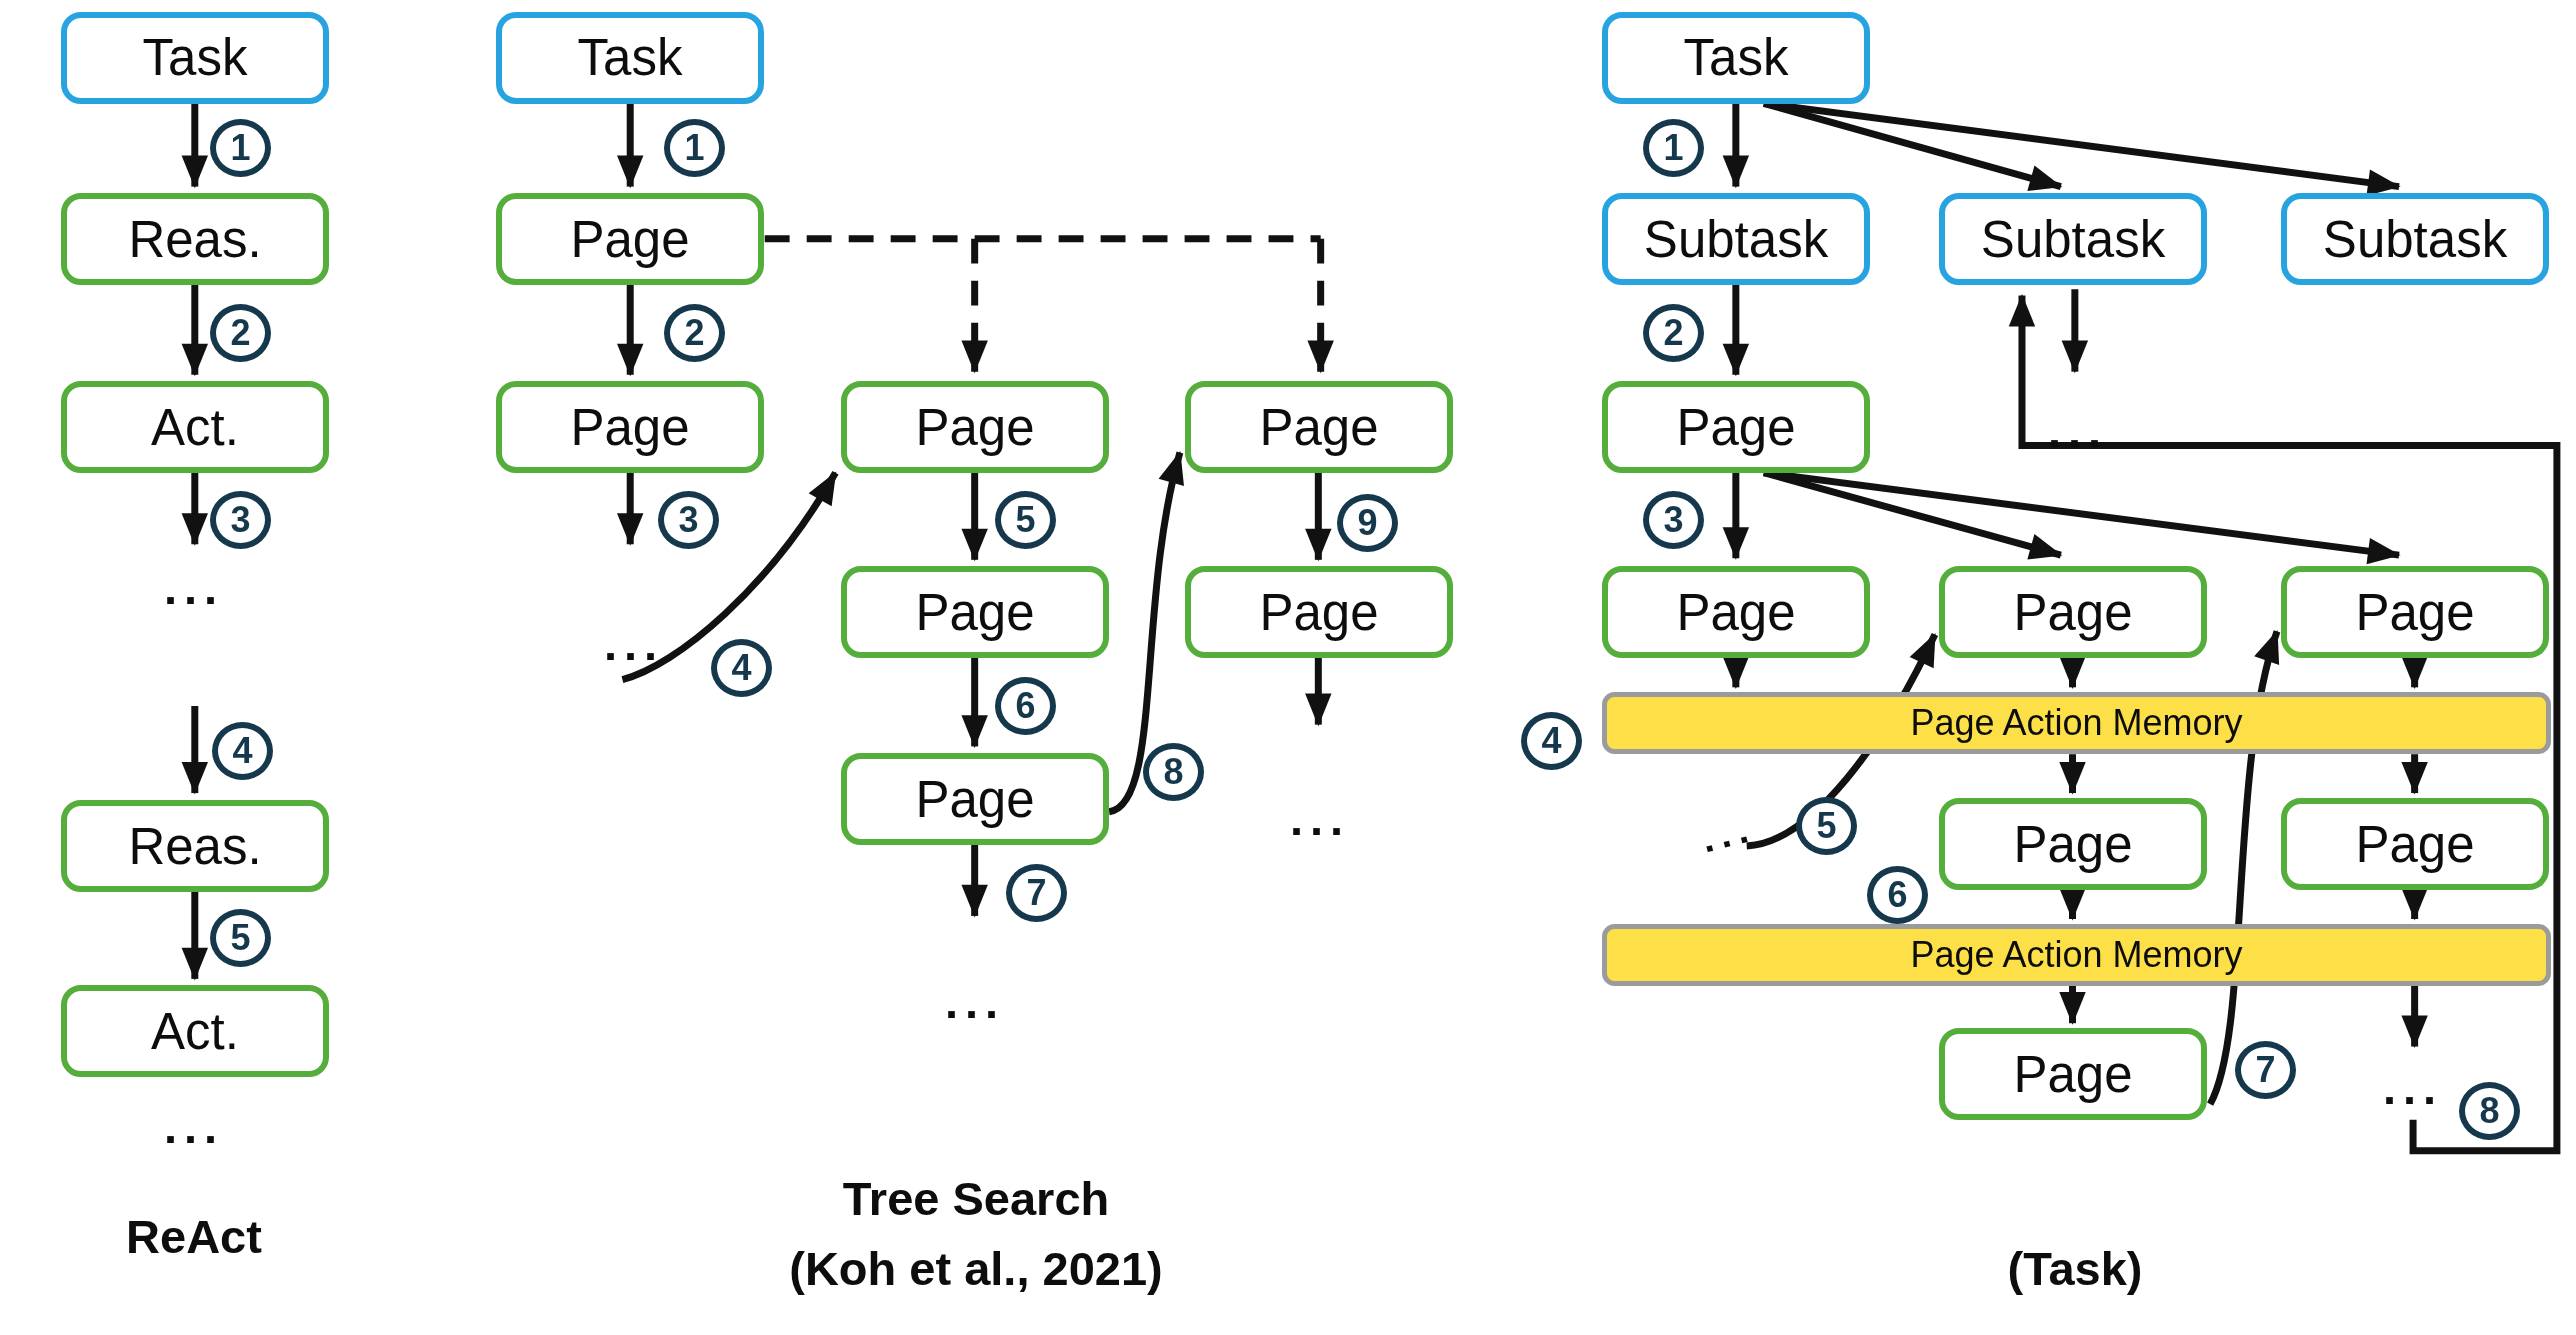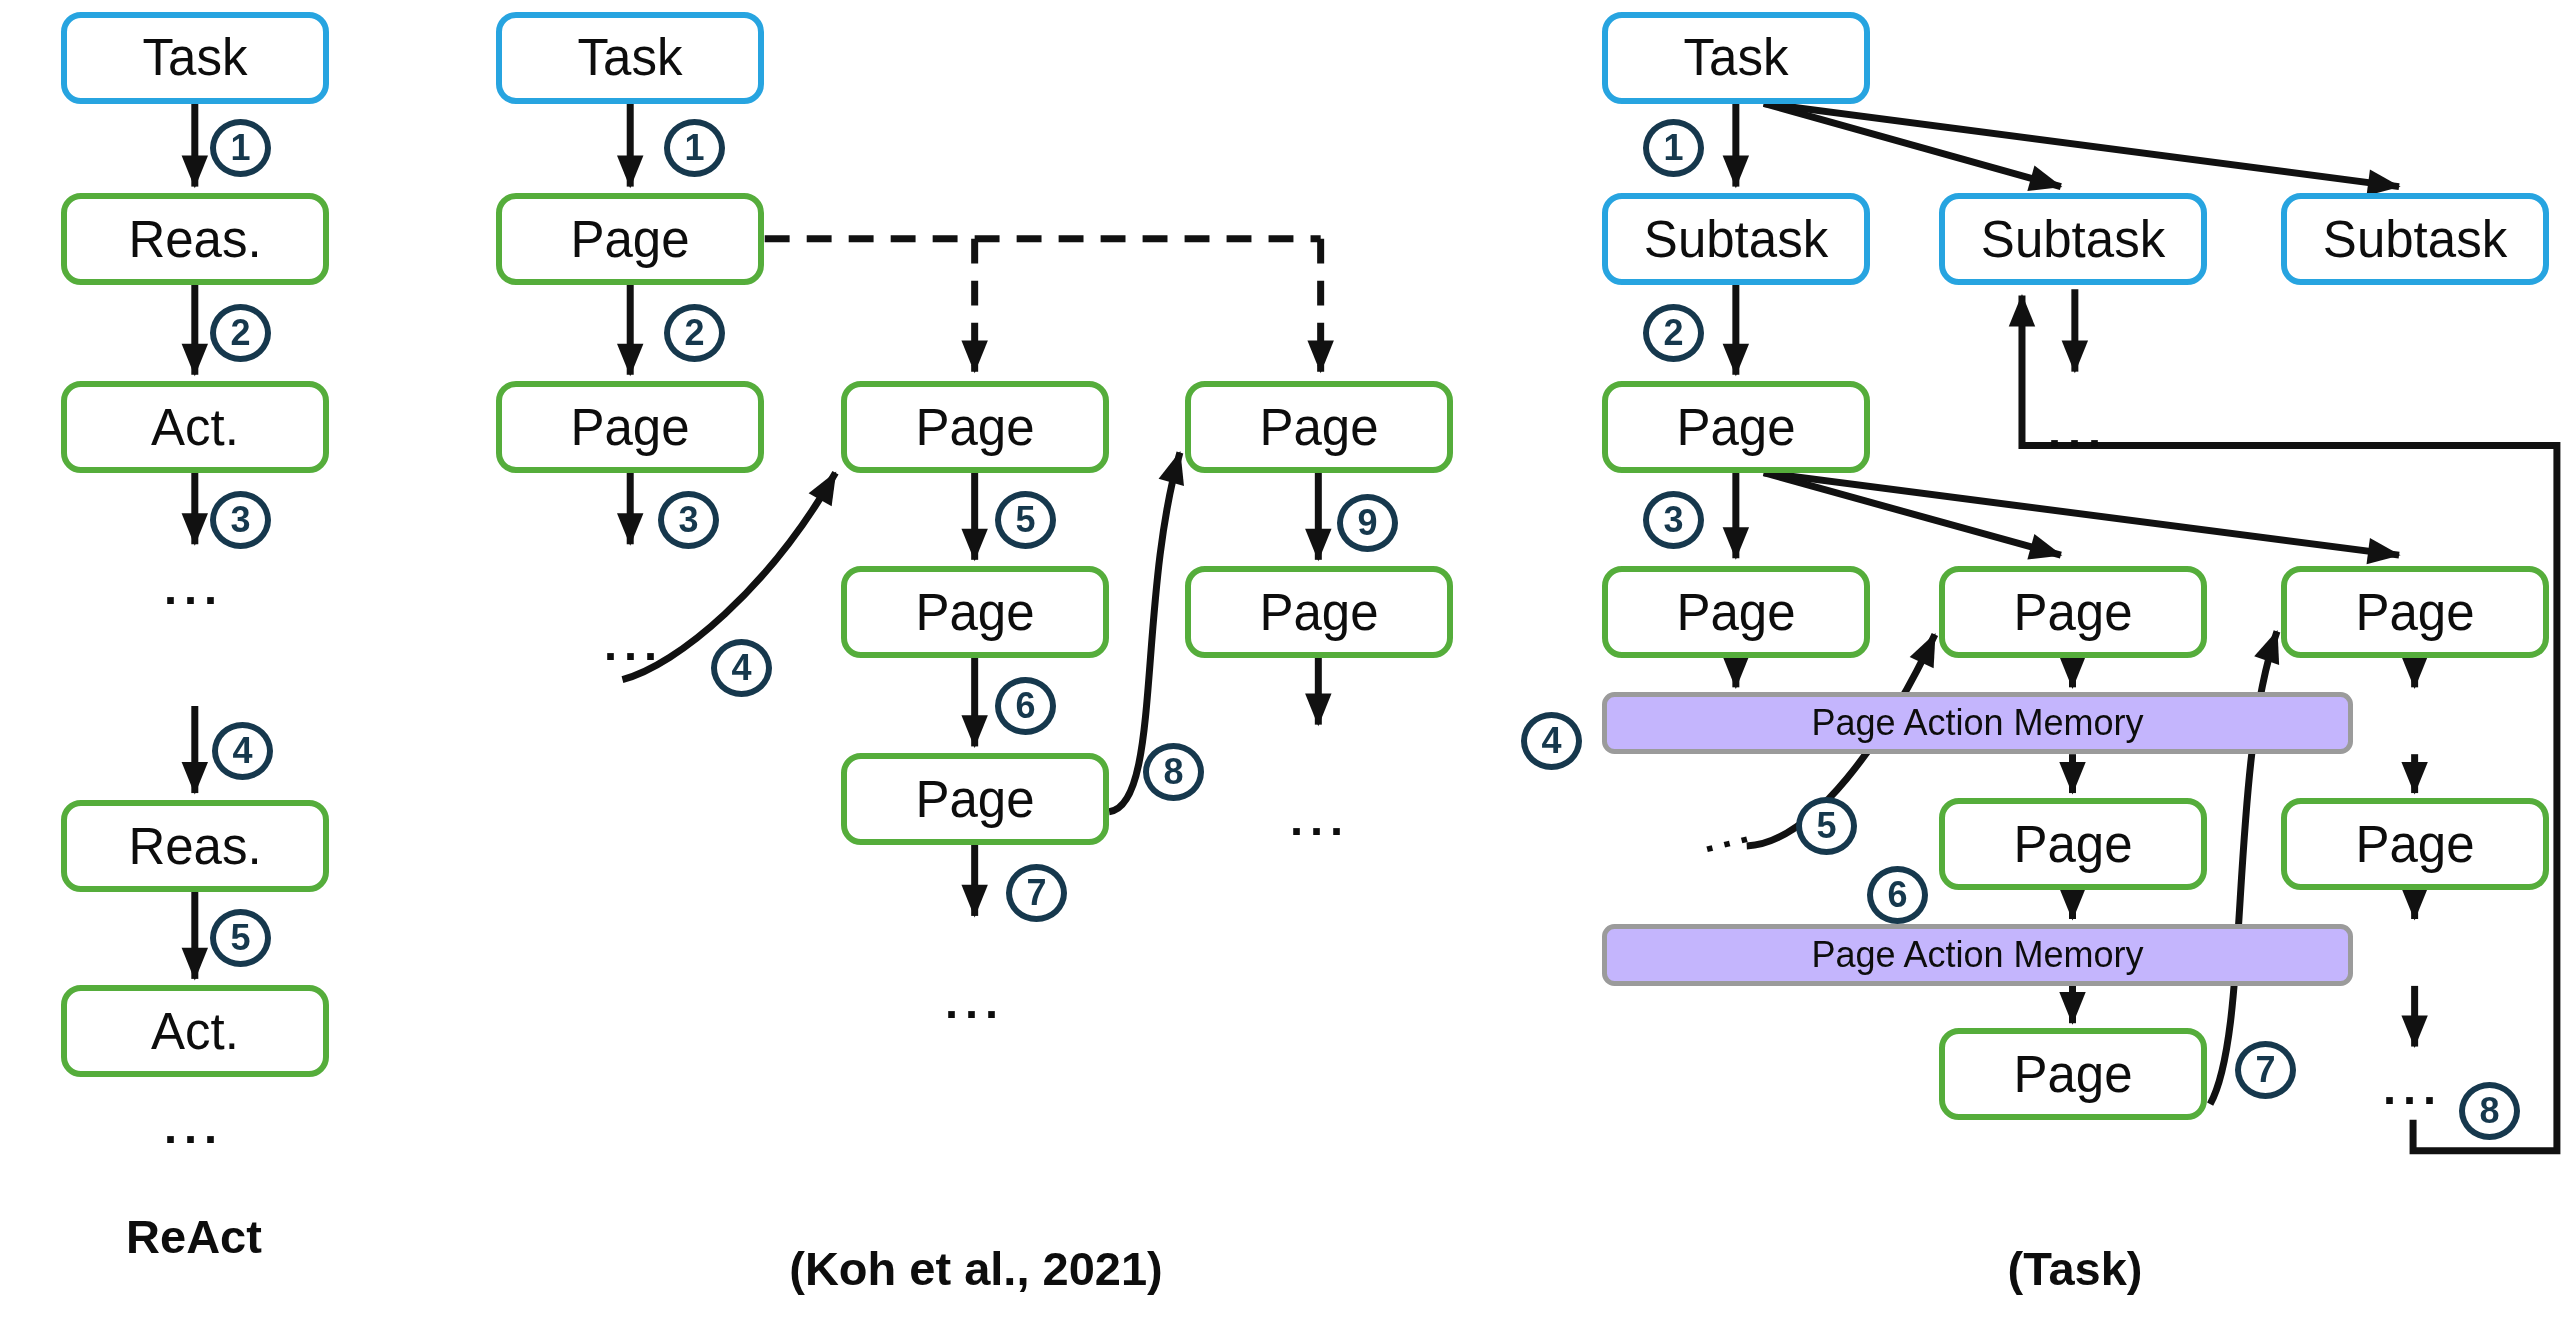--- a/index.html
+++ b/index.html
@@ -22,22 +22,22 @@
     display:flex;align-items:center;justify-content:center;
     font-size:51px;color:#0d0d0d;
     z-index:2;
     white-space:nowrap;
   }
   .blue{border-color:#27A4E0;}
   .green{border-color:#55AD3B;}
   .red{border-color:#C21414;}
   .bar{
     position:absolute;box-sizing:border-box;
-    width:751px;height:62px;
-    background:#c4b5fd;
+    width:949px;height:62px;
+    background:#fde047;
     border:5.4px solid #9B9B9B;
     border-radius:12.4px;
     display:flex;align-items:center;justify-content:center;
     font-size:36px;color:#0d0d0d;
     z-index:2;white-space:nowrap;
   }
   .circ{
     position:absolute;box-sizing:border-box;
     width:61px;height:58px;
     background:#ffffff;
@@ -151,20 +151,21 @@
   <div class="circ" style="left:995px;top:491px">5</div>
   <div class="circ" style="left:995px;top:677px">6</div>
   <div class="circ" style="left:1006px;top:864px">7</div>
   <div class="circ" style="left:1143px;top:743px">8</div>
   <div class="circ" style="left:1337px;top:494px">9</div>
 
   <div class="dots" style="left:634px;top:649px">...</div>
   <div class="dots" style="left:975px;top:1007px">...</div>
   <div class="dots" style="left:1320px;top:824px">...</div>
 
+  <div class="cap" style="left:976px;top:1171px">Tree Search</div>
   <div class="cap" style="left:976px;top:1241px">(Koh et al., 2021)</div>
 
   <div class="node blue" style="left:1602px;top:11.7px">Task</div>
   <div class="node blue" style="left:1602px;top:193px">Subtask</div>
   <div class="node blue" style="left:1939px;top:193px">Subtask</div>
   <div class="node blue" style="left:2281px;top:193px">Subtask</div>
   <div class="node green" style="left:1602px;top:381px">Page</div>
   <div class="node green" style="left:1602px;top:566px">Page</div>
   <div class="node green" style="left:1939px;top:566px">Page</div>
   <div class="node green" style="left:2281px;top:566px">Page</div>

